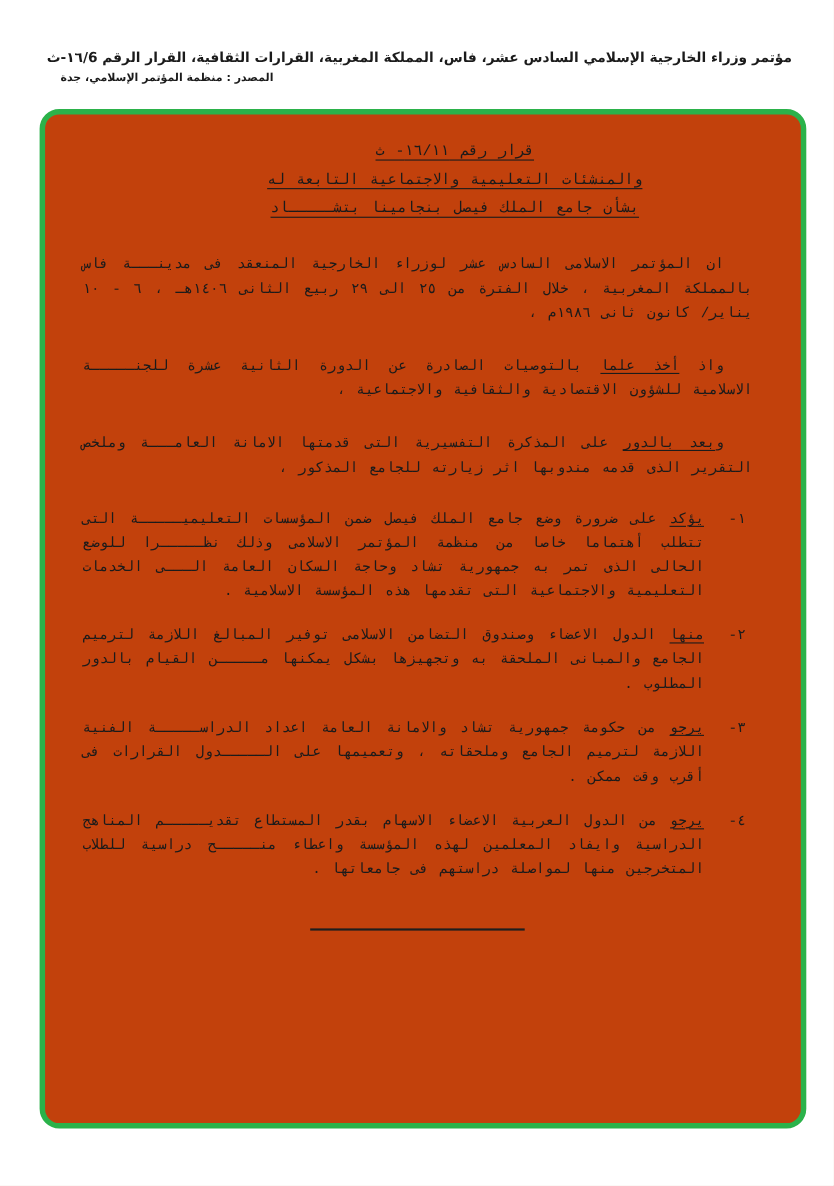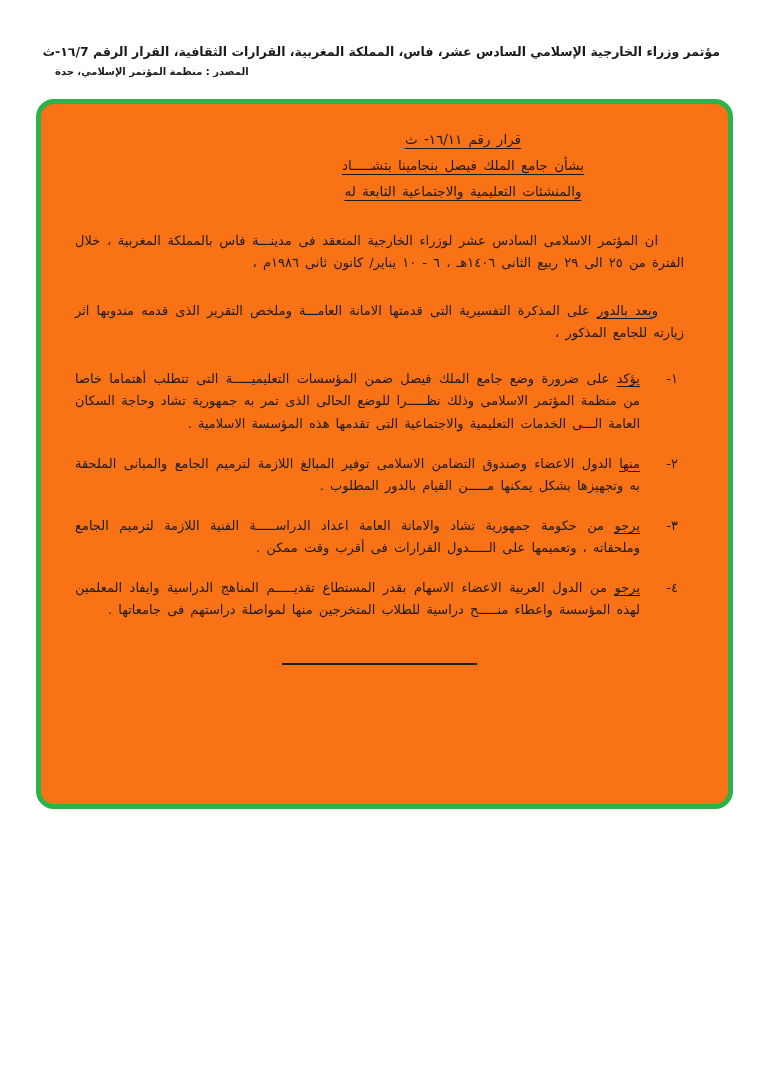--- a/index.html
+++ b/index.html
@@ -30,24 +30,25 @@
     direction: rtl;
     width: fit-content;
     font-size: 10px;
     font-weight: bold;
     text-align: right;
   }
   
   .green-frame {
     box-sizing: border-box;
     margin: 22px 25px 0 36px;
-    height: 710px;
+    height: 927px;
     border: 5px solid #2bb24a;
     border-radius: 18px;
-    background: #f97316;
+    background: #c2410c;
+    font-family: Liberation Mono, monospace;
   }
   
   .doc {
     direction: rtl;
     padding: 22px 44px 0 34px;
     font-size: 13px;
     line-height: 1.7;
     word-spacing: 2px;
   }
   .title-block {
@@ -92,36 +93,37 @@
   .end-rule {
     width: 195px;
     border-top: 2px solid #1e1e1e;
     margin: 42px auto 0 auto;
   }
 </style>
 </head>
 <body>
 
 <header>
-  <div class="hdr1">مؤتمر وزراء الخارجية الإسلامي السادس عشر، فاس، المملكة المغربية، القرارات الثقافية، القرار الرقم ١٦/7-ث</div>
+  <div class="hdr1">مؤتمر وزراء الخارجية الإسلامي السادس عشر، فاس، المملكة المغربية، القرارات الثقافية، القرار الرقم ١٦/6-ث</div>
   <div class="hdr2">المصدر : منظمة المؤتمر الإسلامي، جدة</div>
 </header>
 
 <div class="green-frame">
   <div class="doc">
 
     <div class="title-block">
       <div class="title-line">قرار رقم ١٦/١١- ث</div>
+      <div class="title-line">والمنشئات التعليمية والاجتماعية التابعة له</div>
       <div class="title-line">بشأن جامع الملك فيصل بنجامينا بتشـــــاد</div>
-      <div class="title-line">والمنشئات التعليمية والاجتماعية التابعة له</div>
     </div>
 
     <p class="para"><span></span><span class="u"></span><span>ان المؤتمر الاسلامى السادس عشر لوزراء الخارجية المنعقد فى مدينـــة فاس بالمملكة المغربية ، خلال الفترة من ٢٥ الى ٢٩ ربيع الثانى ١٤٠٦هـ ، ٦ - ١٠ يناير/ كانون ثانى ١٩٨٦م ،</span></p>
 
 
+    <p class="para"><span>واذ </span><span class="u">أخذ علما</span><span> بالتوصيات الصادرة عن الدورة الثانية عشرة للجنـــــة الاسلامية للشؤون الاقتصادية والثقافية والاجتماعية ،</span></p>
 
     <p class="para"><span>و</span><span class="u">بعد بالدور</span><span> على المذكرة التفسيرية التى قدمتها الامانة العامـــة وملخص التقرير الذى قدمه مندوبها اثر زيارته للجامع المذكور ،</span></p>
 
     <div class="items">
 
       <div class="item">
         <span class="num">١-</span>
         <div class="itext"><span class="u">يؤكد</span><span> على ضرورة وضع جامع الملك فيصل ضمن المؤسسات التعليميـــــة التى تتطلب أهتماما خاصا من منظمة المؤتمر الاسلامى وذلك نظـــــرا للوضع الحالى الذى تمر به جمهورية تشاد وحاجة السكان العامة الـــى الخدمات التعليمية والاجتماعية التى تقدمها هذه المؤسسة الاسلامية .</span></div>
       </div>
 

